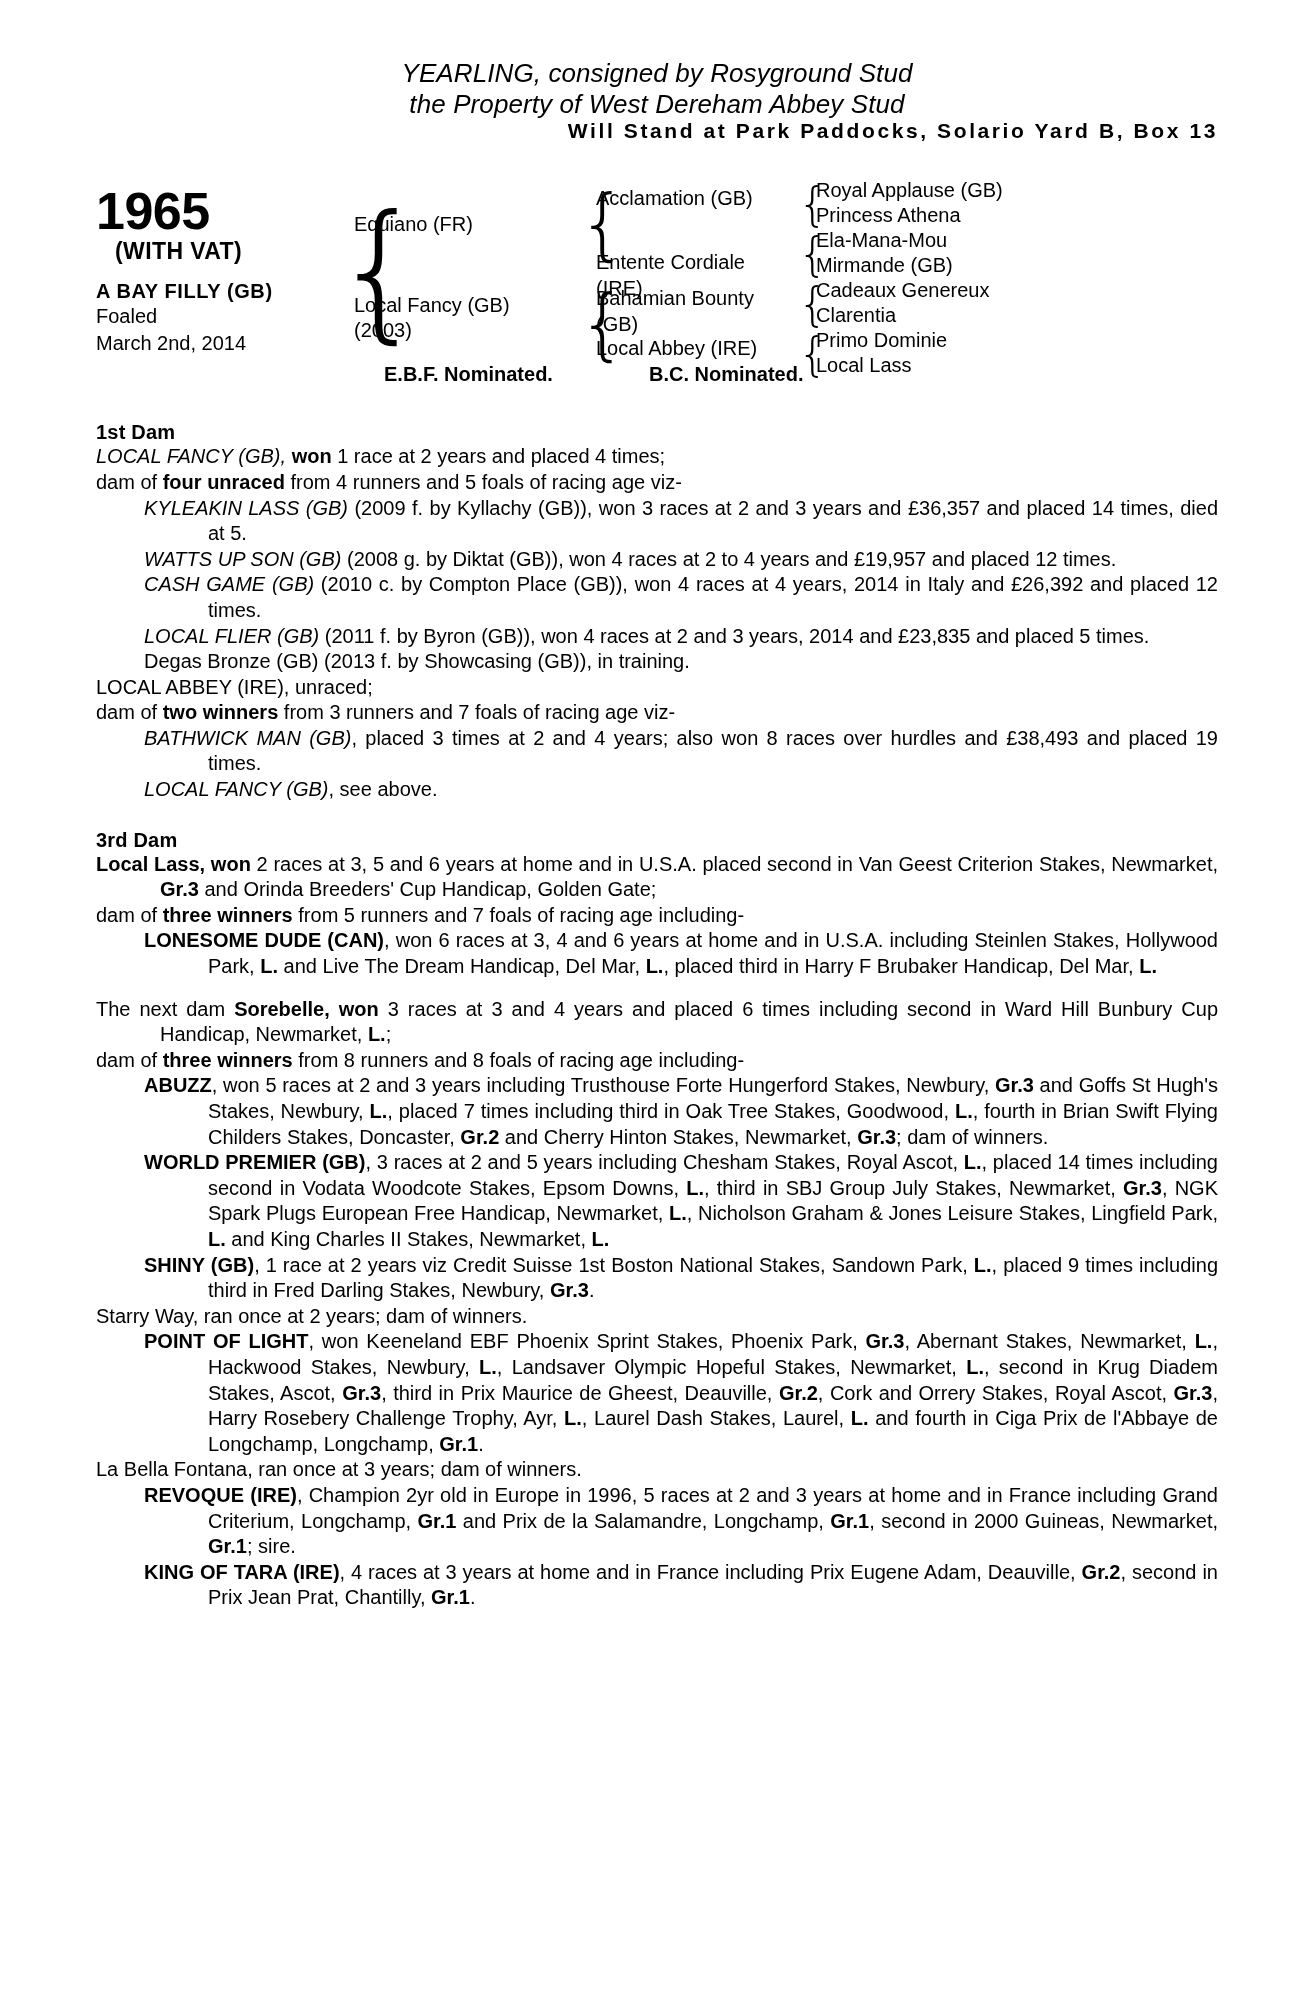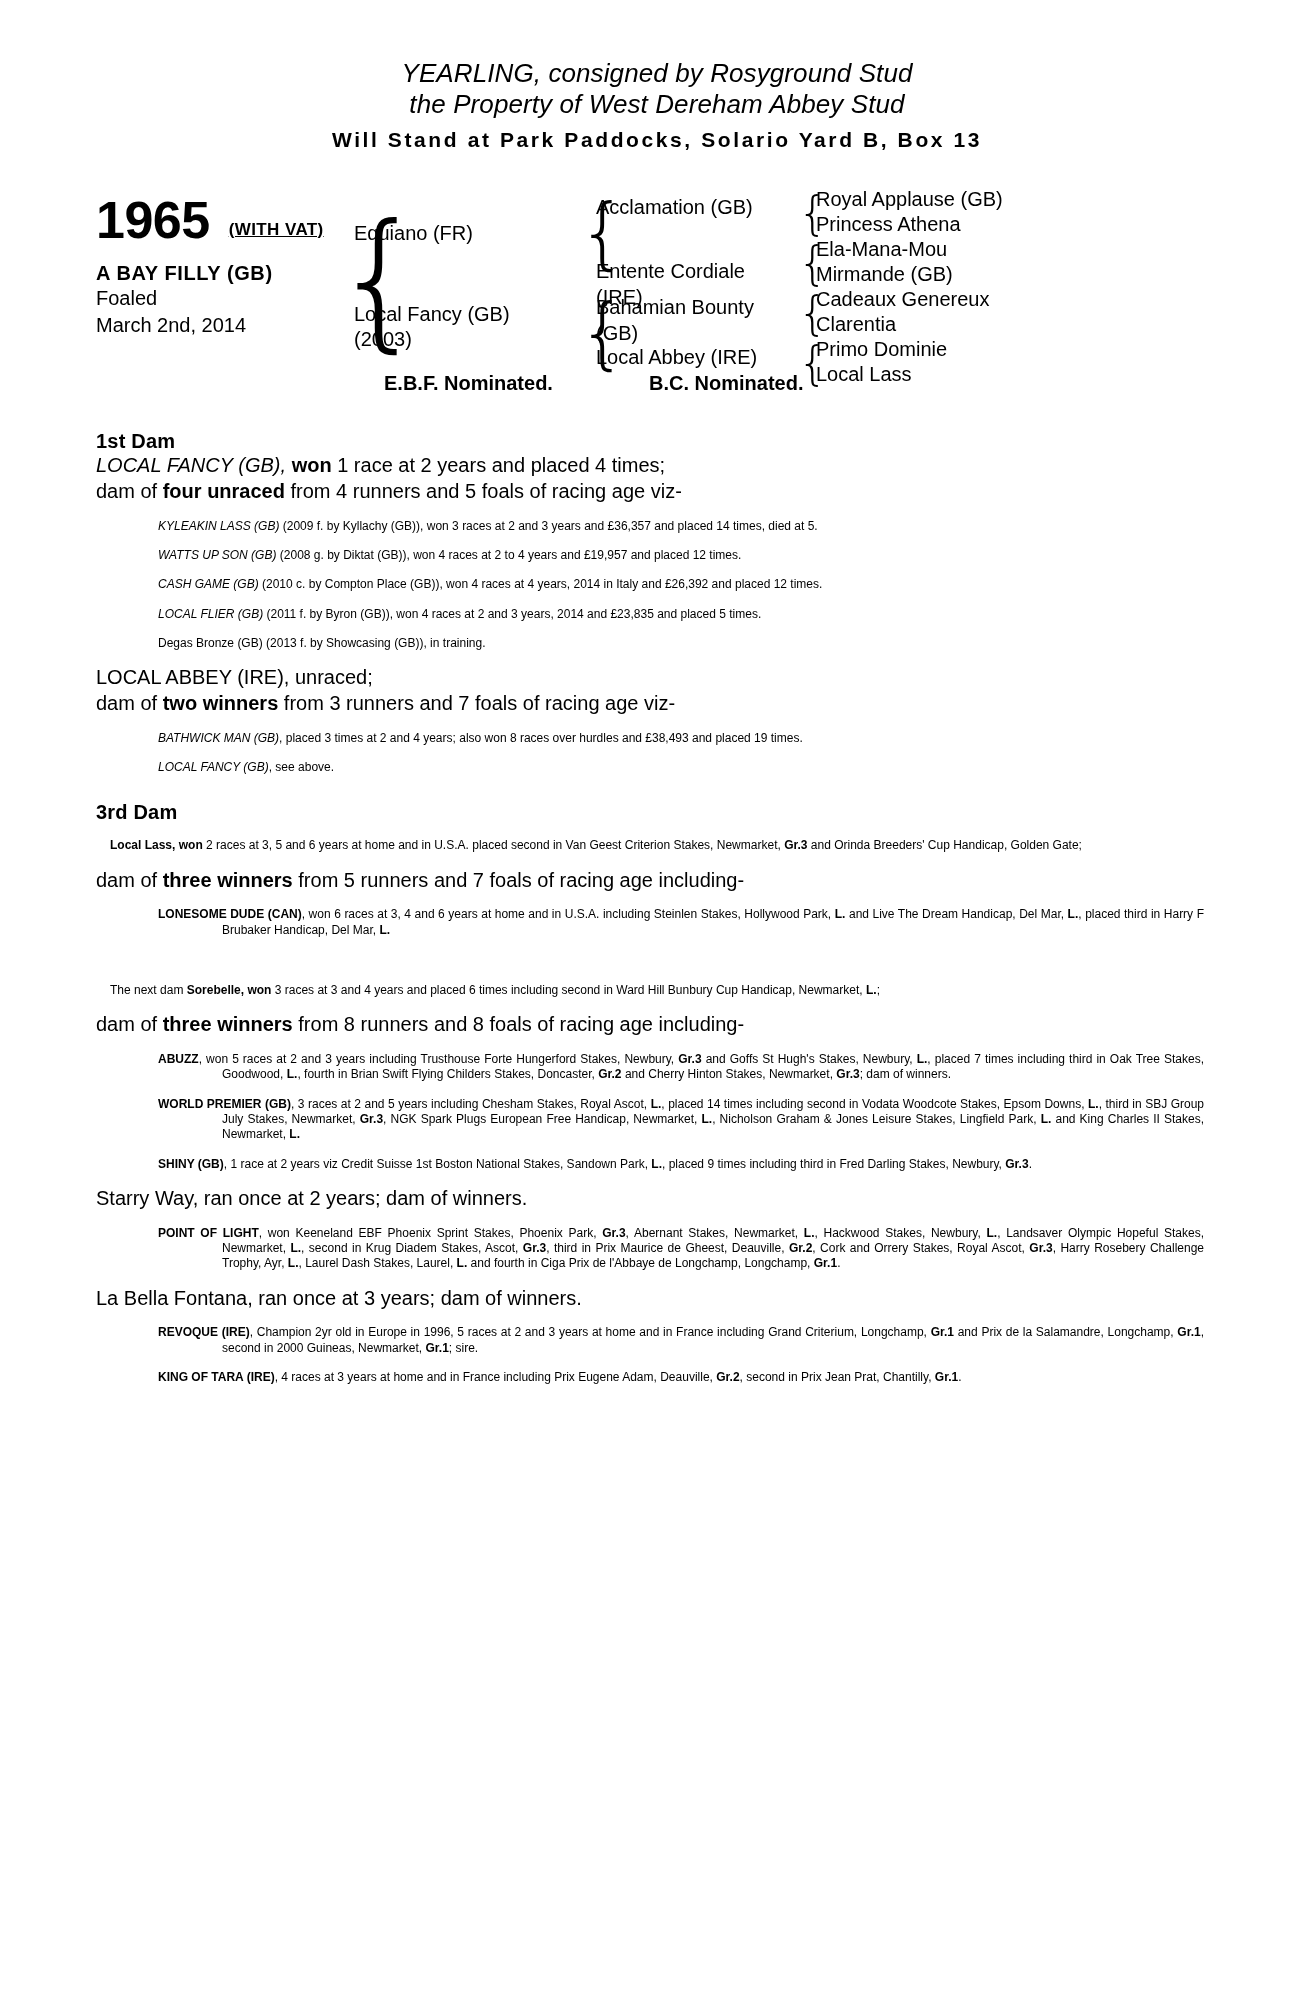--- a/index.html
+++ b/index.html
@@ -28,21 +28,22 @@
   .hdr-l1, .hdr-l2 {
     font-style: italic;
     font-size: 26px;
     line-height: 1.18;
     letter-spacing: 0.1px;
   }
   .hdr-l3 {
     font-weight: bold;
     font-size: 21px;
     letter-spacing: 2.6px;
-    margin-top: 9px;
+    margin-top: 0;
+    text-align: right;
   }
 
   
   .ped {
     position: relative;
     margin-top: 34px;
     height: 218px;
   }
   .ped-left {
     position: absolute;
@@ -50,28 +51,27 @@
     top: 4px;
     width: 250px;
   }
   .lot {
     font-size: 52px;
     font-weight: bold;
     letter-spacing: -0.5px;
     display: inline-block;
   }
   .vat {
-    font-size: 17px;
+    font-size: 23px;
     font-weight: bold;
     letter-spacing: 0.4px;
     display: inline-block;
     padding-left: 19px;
     position: relative;
     top: -3px;
-    text-decoration: underline;
   }
   .sexline {
     font-size: 20px;
     font-weight: bold;
     letter-spacing: 0.6px;
     margin-top: 12px;
   }
   .foaled, .fdate {
     font-size: 20px;
     line-height: 1.35;
@@ -114,23 +114,23 @@
     margin-top: 26px;
     letter-spacing: 0.2px;
   }
   p.t {
     font-size: 20px;
     line-height: 1.28;
     margin: 0;
     text-align: justify;
   }
   .hang {
-    font-size: 12px;
+    font-size: 20px;
     line-height: 1.28;
-    margin: 14px;
+    margin: 0;
     padding-left: 112px;
     text-indent: -64px;
     text-align: justify;
   }
   .hang.just { text-align: justify; }
   .spacer { height: 17px; }
   i { font-style: italic; }
   b { font-weight: bold; }
 </style>
 </head>

